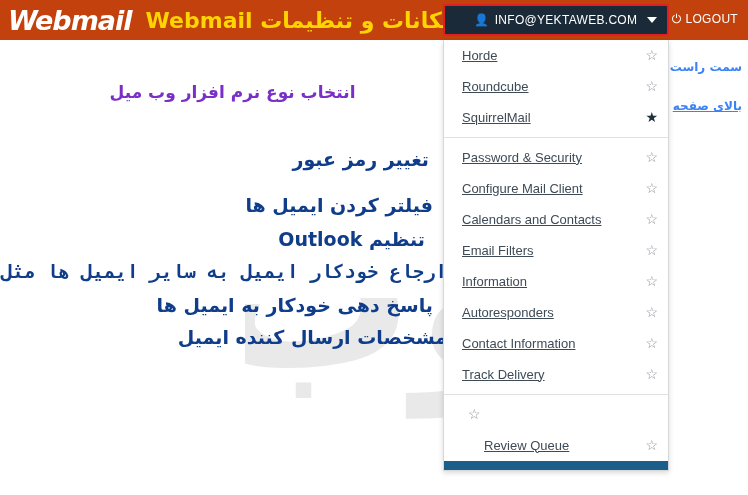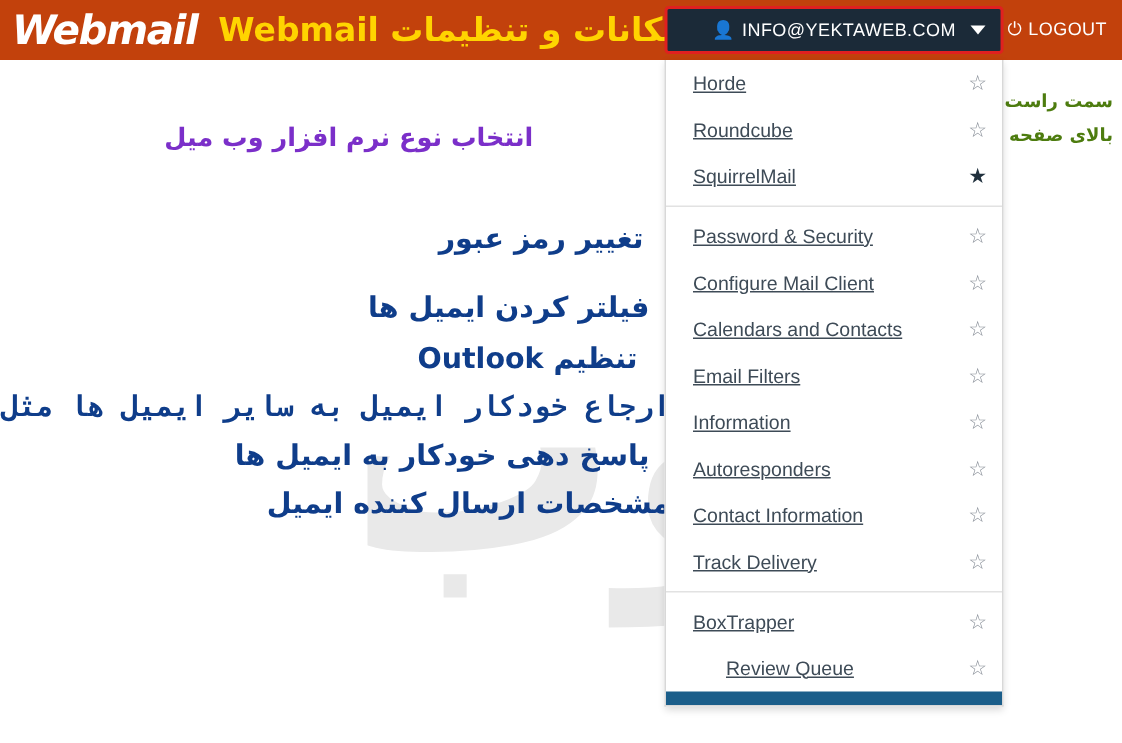--- a/index.html
+++ b/index.html
@@ -157,29 +157,29 @@
   .ann.a4 { margin-top: 10px; margin-right: 0; font-family: Liberation Mono, monospace; }
   .ann.a5 { margin-top: 10px; margin-right: 14px; }
   .ann.a6 { margin-top: 10px; }
   .ann.a7 { margin-top: 10px; margin-right: 2px; }
 
   
   .right-ann {
     position: absolute;
     right: 6px;
     direction: rtl;
-    color: #4d7c0f;
+    color: #3b82f6;
     font-size: 12px;
     font-weight: bold;
     font-family: "DejaVu Sans", sans-serif;
     z-index: 2;
     padding-left: 32px;
   }
   .right-ann.r1 { top: 60px; }
-  .right-ann.r2 { top: 83px; }
+  .right-ann.r2 { top: 99px; text-decoration: underline; }
 
   
   .dropdown {
     position: absolute;
     left: 443px;
     top: 40px;
     width: 226px;
     background: #ffffff;
     border: 1px solid #d8d8d8;
     border-top: none;
@@ -309,21 +309,20 @@
     <span class="star">☆</span>
   </div>
   <div class="menu-item">
     <span class="label">Track Delivery</span>
     <span class="star">☆</span>
   </div>
 
   <div class="separator"></div>
 
   <div class="menu-item">
-    <span class="label">BoxTrapper</span>
     <span class="star">☆</span>
   </div>
   <div class="menu-item indent">
     <span class="label">Review Queue</span>
     <span class="star">☆</span>
   </div>
 
   <div class="menu-footer"></div>
 </div>
 

